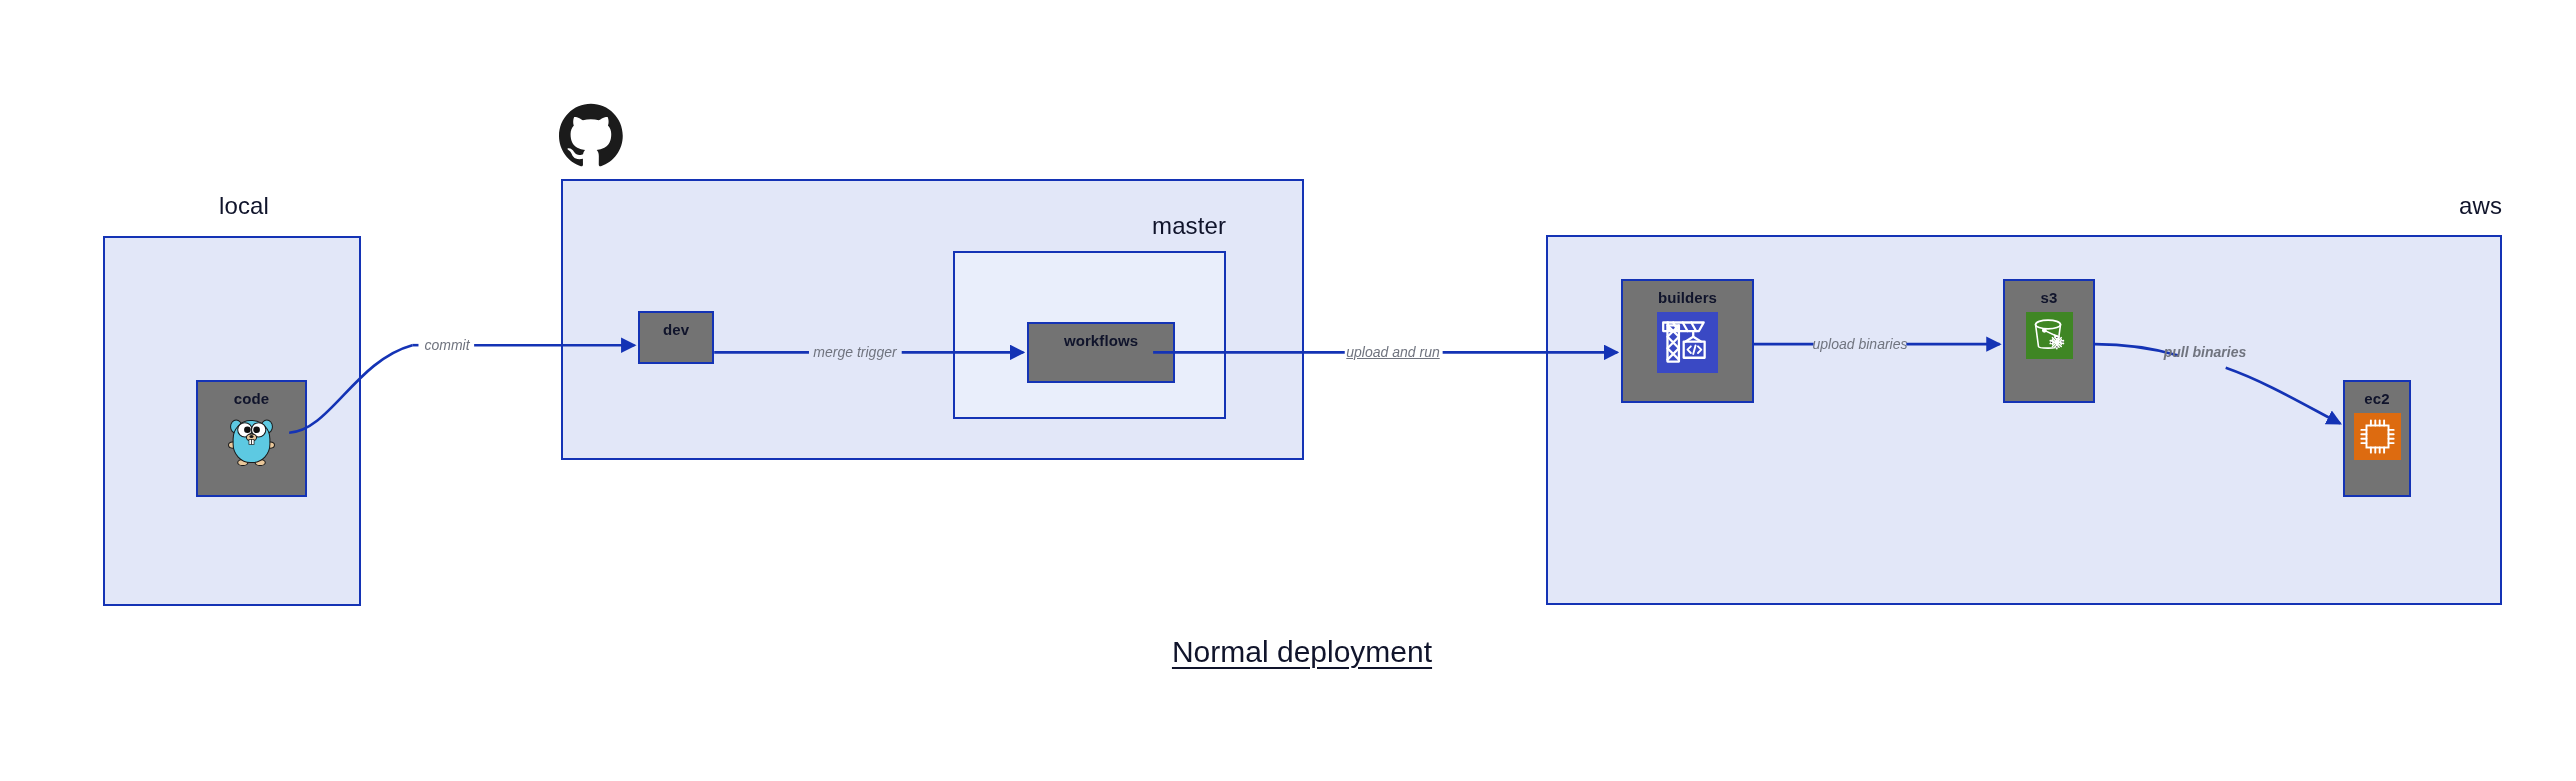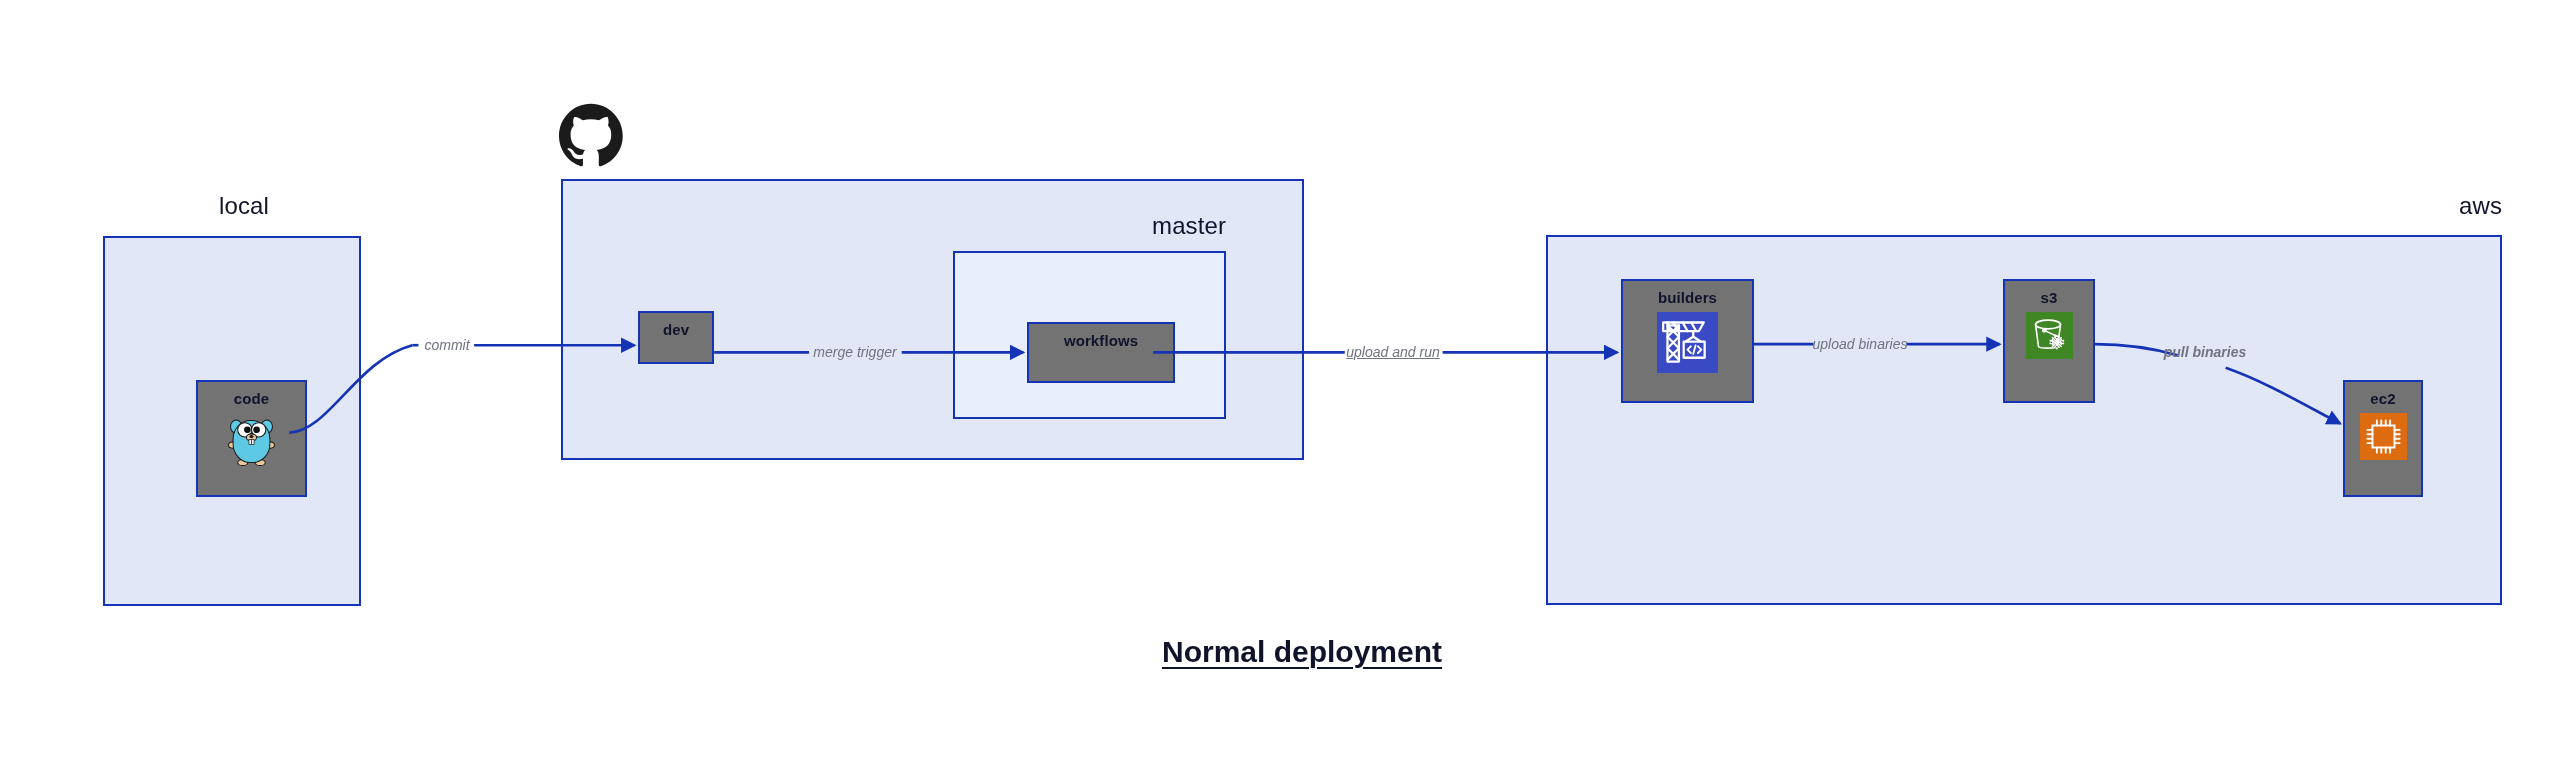--- a/index.html
+++ b/index.html
@@ -77,21 +77,21 @@
     white-space: nowrap;
     background: transparent;
     transform: translate(-50%, -50%);
   }
 
   
   .diagram-title {
     position: absolute;
     color: #10142b;
     font-size: 30px;
-    font-weight: 700;
+    font-weight: 400;
     text-decoration: underline;
     text-underline-offset: 4.6px;
     text-decoration-thickness: 2.1px;
     white-space: nowrap;
     transform: translateX(-50%);
   }
 
   
   .octocat {
     position: absolute;
@@ -202,21 +202,21 @@
         <g stroke="#ffffff" stroke-width="2.2" stroke-linecap="round">
           <path d="M42 32 L42 50 M34 41 L50 41 M36 35 L48 47 M48 35 L36 47"></path>
           <path d="M39 34 L42 37 L45 34 M39 48 L42 45 L45 48"></path>
           <path d="M36 38 L37 42 L33 43 M48 44 L47 40 L51 39"></path>
           <path d="M36 44 L37 40 L33 39 M48 38 L47 42 L51 43"></path>
         </g>
       </svg>
     </span>
   </div>
 
-  <div class="node" style="left:2343px; top:380px; width:80px; height:117px;">
+  <div class="node" style="left:2343px; top:380px; width:68px; height:117px;">
     <span class="node-label">ec2</span>
     <span class="node-icon">
       <svg width="47" height="47" viewBox="0 0 64 64">
         <rect x="0" y="0" width="64" height="64" fill="#dd6b10"></rect>
         <g stroke="#ffffff" stroke-width="2.6" fill="none" stroke-linecap="round">
           <rect x="17" y="17" width="30" height="30"></rect>
 
           <path d="M23 17 L23 10 M29 17 L29 10 M35 17 L35 10 M41 17 L41 10"></path>
 
           <path d="M23 47 L23 54 M29 47 L29 54 M35 47 L35 54 M41 47 L41 54"></path>

